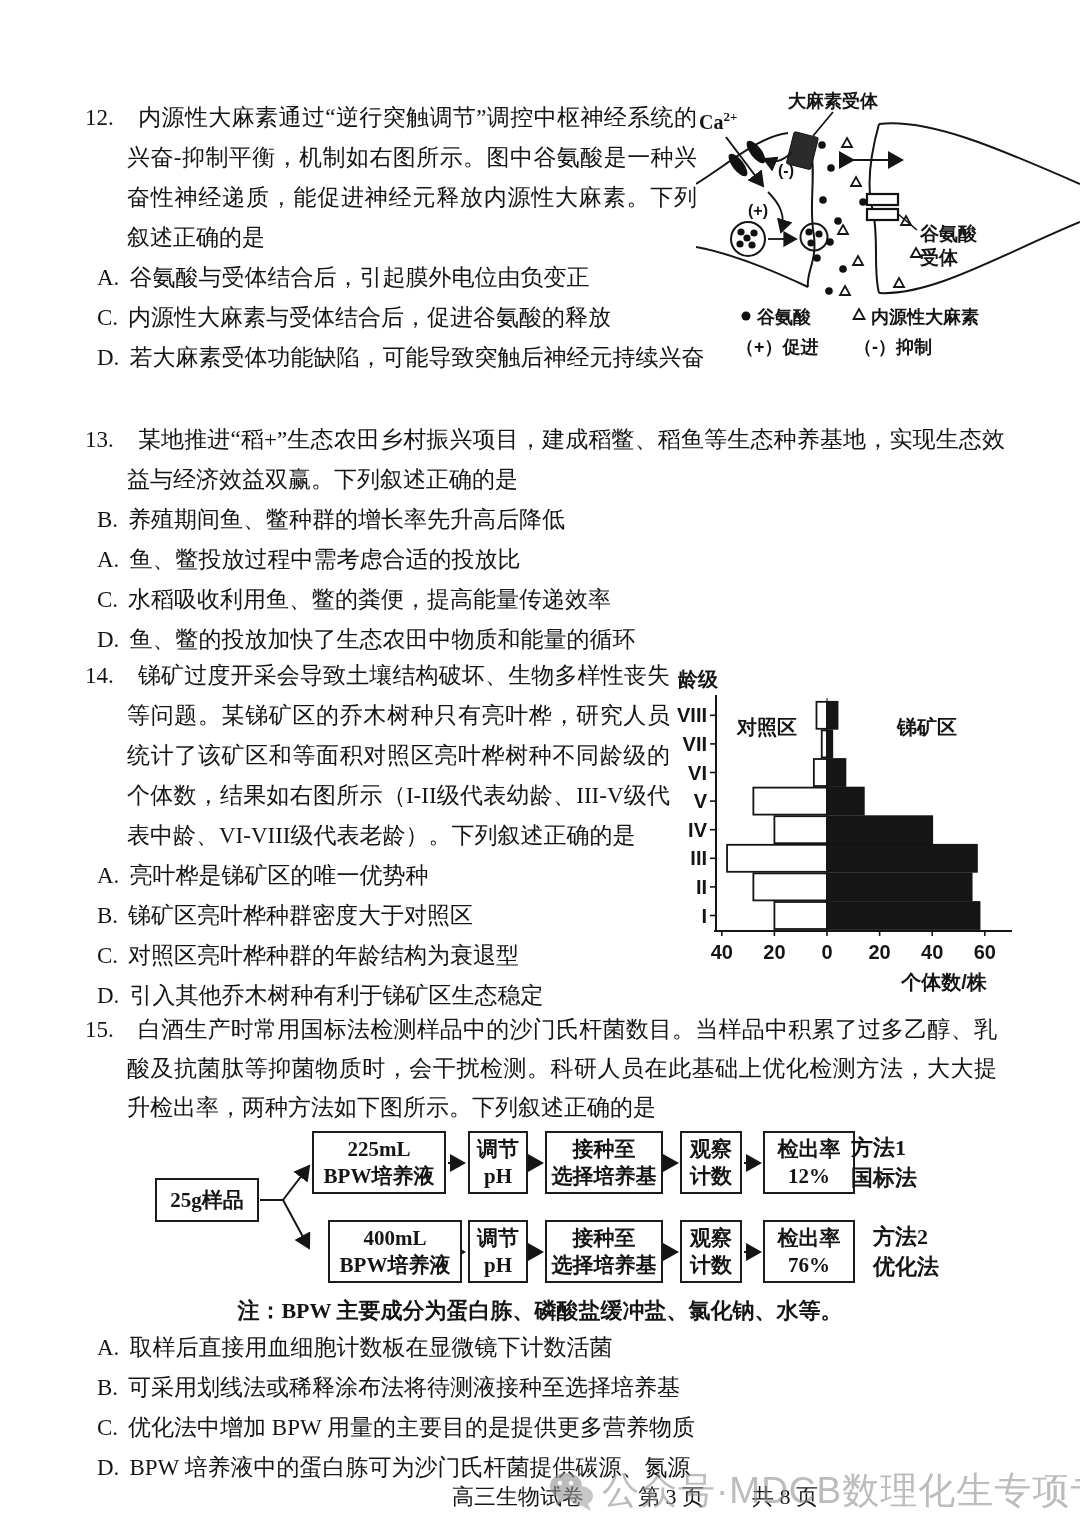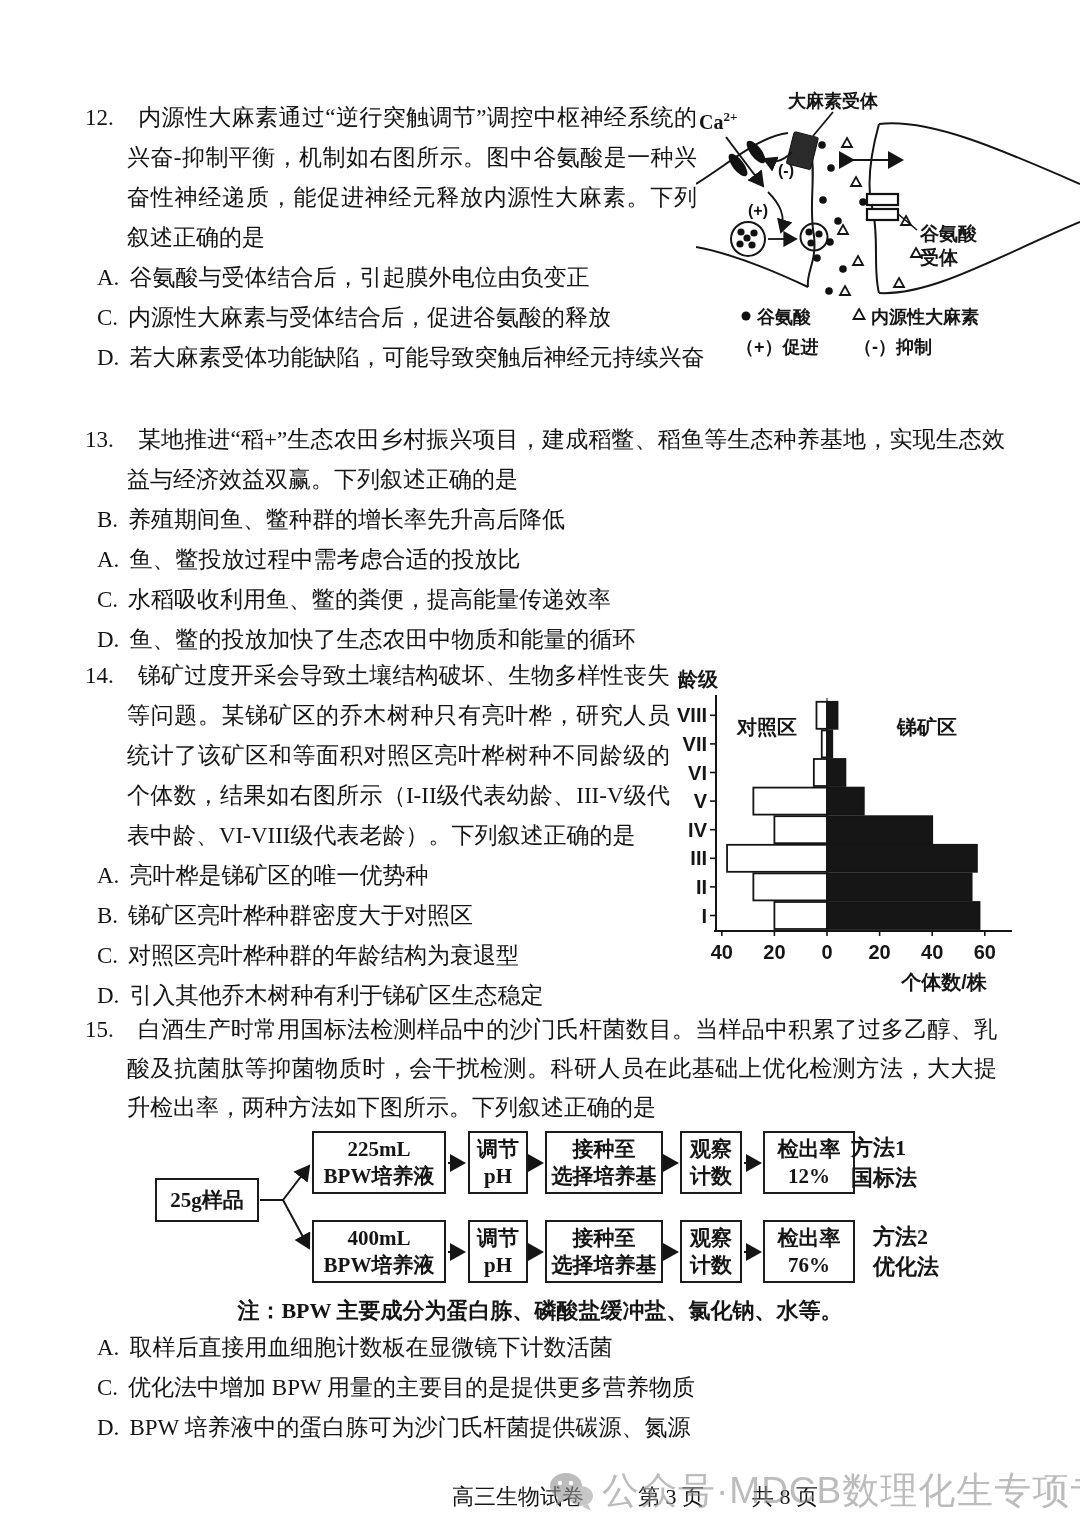--- a/index.html
+++ b/index.html
@@ -252,21 +252,21 @@
     </div>
     <div class="fbox" style="left:623px;top:5px;width:88px;height:59px;">
       <div>检出率</div>
         <div>12%</div>
     </div>
     <div class="flab" style="left:711px;top:7px;">
       <div>方法1</div>
         <div>国标法</div>
     </div>
 
-    <div class="fbox" style="left:172px;top:94px;width:130px;height:59px;">
+    <div class="fbox" style="left:188px;top:94px;width:130px;height:59px;">
       <div>400mL</div>
         <div>BPW培养液</div>
     </div>
     <div class="fbox" style="left:328px;top:94px;width:56px;height:59px;">
       <div>调节</div>
         <div>pH</div>
     </div>
     <div class="fbox" style="left:405px;top:94px;width:114px;height:59px;">
       <div>接种至</div>
         <div>选择培养基</div>
@@ -282,20 +282,21 @@
     <div class="flab" style="left:733px;top:96px;">
       <div>方法2</div>
         <div>优化法</div>
     </div>
   </div>
 
   <div id="flow-note">注：BPW 主要成分为蛋白胨、磷酸盐缓冲盐、氯化钠、水等。</div>
 
   <div class="q" style="left:85px;top:1328px;width:950px;">
     <div class="opt"><span class="lab">A.</span><span>取样后直接用血细胞计数板在显微镜下计数活菌</span></div>
+    <div class="opt"><span class="lab">B.</span><span>可采用划线法或稀释涂布法将待测液接种至选择培养基</span></div>
     <div class="opt"><span class="lab">C.</span><span>优化法中增加 BPW 用量的主要目的是提供更多营养物质</span></div>
     <div class="opt"><span class="lab">D.</span><span>BPW 培养液中的蛋白胨可为沙门氏杆菌提供碳源、氮源</span></div>
   </div>
 
   <div id="footer">
     <span style="left:452px;">高三生物试卷</span>
     <span style="left:638px;">第 3 页</span>
     <span style="left:752px;">共 8 页</span>
   </div>
   <div id="watermark">

